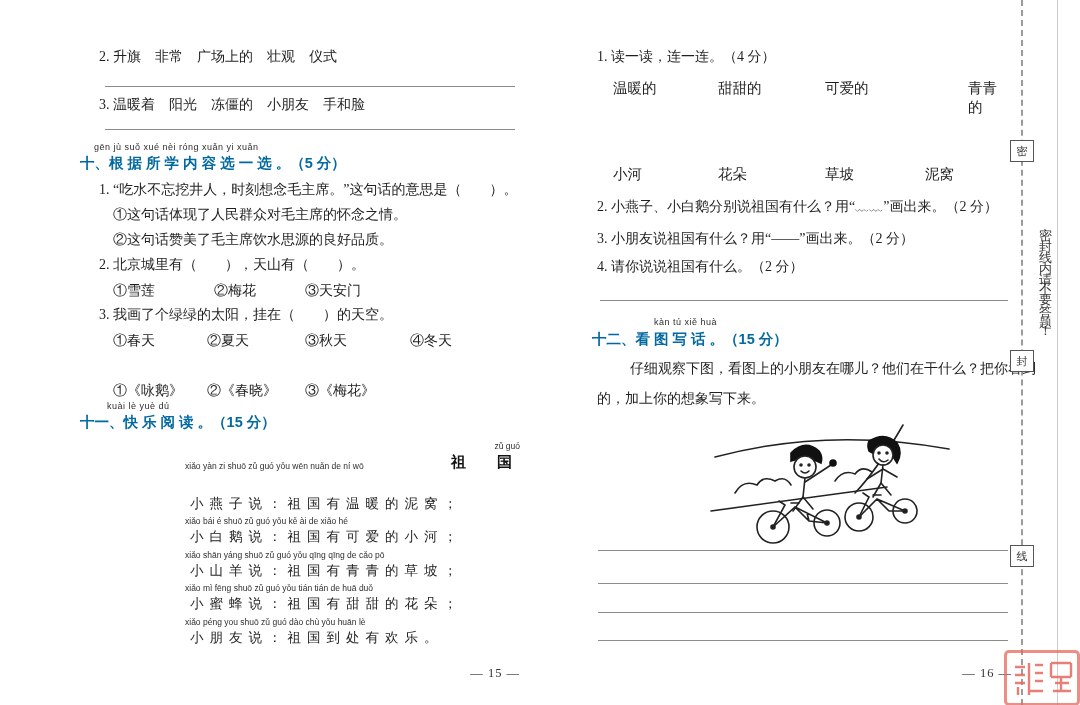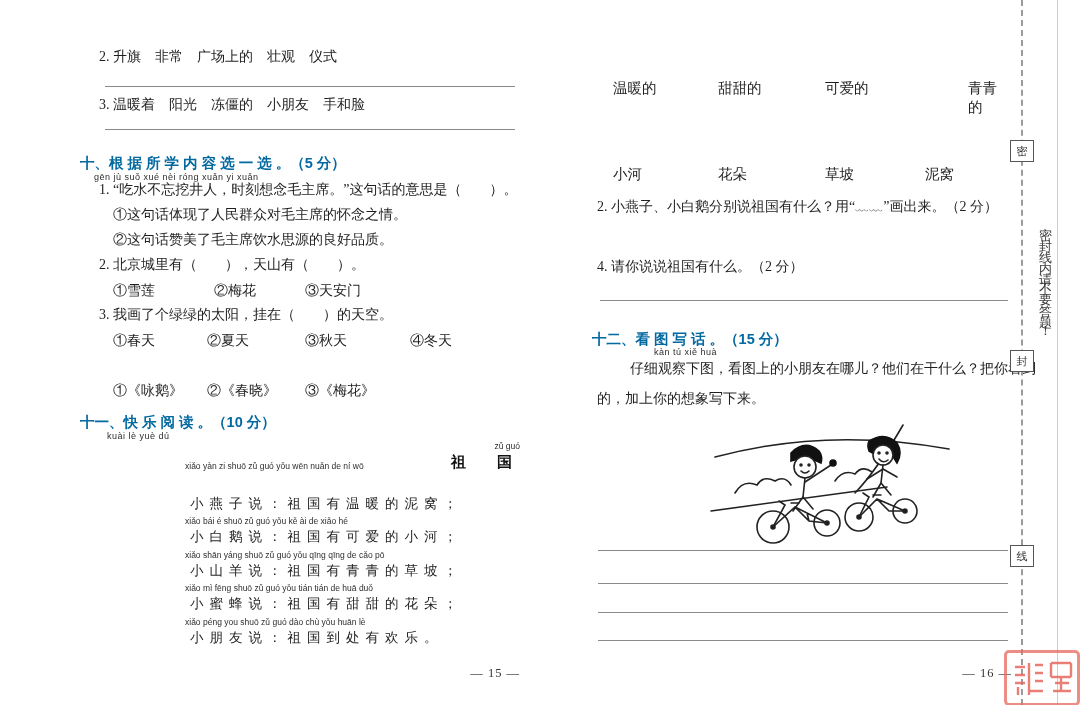--- a/index.html
+++ b/index.html
@@ -3,21 +3,21 @@
 <meta charset="utf-8">
 <style>
   html,body{margin:0;padding:0;}
   body{width:1080px;height:705px;position:relative;background:#ffffff;overflow:hidden;
        font-family:"Liberation Serif", serif;}
   .abs{position:absolute;}
   .page{position:absolute;top:0;height:705px;}
   .txt{font-family:"Liberation Serif", serif;font-size:14px;color:#1f1f1f;white-space:nowrap;}
   .opt{font-family:"Liberation Serif", serif;font-size:14px;color:#1f1f1f;white-space:nowrap;display:inline-block;}
   .heading{font-family:"Liberation Sans", sans-serif;font-weight:bold;font-size:14.5px;color:#0369a1;white-space:nowrap;}
-  .pinyin{font-family:"Liberation Sans", sans-serif;font-size:9px;color:#2e2e2e;white-space:nowrap;letter-spacing:0.5px;margin-top:30px;}
+  .pinyin{font-family:"Liberation Sans", sans-serif;font-size:9px;color:#2e2e2e;white-space:nowrap;letter-spacing:0.5px;}
   .ansline{border-bottom:1px solid #8a8a8a;height:0;}
   .poem-cn{font-size:13.5px;letter-spacing:6px;color:#1f1f1f;white-space:nowrap;}
   .poem-py{font-family:"Liberation Sans", sans-serif;font-size:8.5px;color:#2e2e2e;white-space:nowrap;}
   .center{text-align:right;}
   .pagenum{font-size:12.5px;color:#333;letter-spacing:1px;}
   .match-word{font-size:14.5px;color:#1f1f1f;}
   .seal-dash{border-left:2px dashed #9b9b9b;width:0;}
   .seal-box{width:22px;height:20px;background:#fff;border:1px solid #555;color:#333;
             font-size:11px;line-height:20px;text-align:center;}
   .seal-note{writing-mode:vertical-rl;font-size:13px;color:#3a3a3a;letter-spacing:11px;
@@ -58,21 +58,21 @@
     <span class="opt">④冬天</span>
   </div>
 
   <div class="abs" style="left:33px;top:381px;">
     <span class="opt" style="width:90px;">①《咏鹅》</span>
     <span class="opt" style="width:94px;">②《春晓》</span>
     <span class="opt">③《梅花》</span>
   </div>
 
   <div class="abs pinyin" style="left:27px;top:401px;">kuài lè yuè dú</div>
-  <div class="abs heading" style="left:0px;top:413px;">十一、快 乐 阅 读 。（10 分）</div>
+  <div class="abs heading" style="left:0px;top:413px;">十一、快 乐 阅 读 。（15 分）</div>
 
   <div class="abs poem-py center" style="left:0px;top:441px;width:440px;">zǔ        guó</div>
   <div class="abs center" style="left:0px;top:453px;width:440px;font-size:15px;font-weight:bold;letter-spacing:8px;color:#111;">祖　国</div>
 
   <div class="abs poem-py" style="left:105px;top:461px;">xiǎo yàn zi shuō      zǔ guó yǒu wēn nuǎn de ní wō</div>
   <div class="abs poem-cn" style="left:110px;top:495px;">小燕子说：祖国有温暖的泥窝；</div>
 
   <div class="abs poem-py" style="left:105px;top:516px;">xiǎo bái é shuō      zǔ guó yǒu kě ài de xiǎo hé</div>
   <div class="abs poem-cn" style="left:110px;top:528px;">小白鹅说：祖国有可爱的小河；</div>
 
@@ -83,36 +83,38 @@
   <div class="abs poem-cn" style="left:110px;top:595px;">小蜜蜂说：祖国有甜甜的花朵；</div>
 
   <div class="abs poem-py" style="left:105px;top:617px;">xiǎo péng you shuō      zǔ guó dào chù yǒu huān lè</div>
   <div class="abs poem-cn" style="left:110px;top:629px;">小朋友说：祖国到处有欢乐。</div>
 
   <div class="abs pagenum center" style="left:0px;top:666px;width:440px;">— 15 —</div>
 </div>
 
 <div class="page" style="left:592px;width:420px;">
 
+  <div class="abs txt" style="left:5px;top:48px;">1. 读一读，连一连。（4 分）</div>
 
   <div class="abs" style="left:21px;top:79px;width:385px;">
     <span class="match-word" style="position:absolute;left:0px;">温暖的</span>
     <span class="match-word" style="position:absolute;left:105px;">甜甜的</span>
     <span class="match-word" style="position:absolute;left:212px;">可爱的</span>
     <span class="match-word" style="position:absolute;left:307px;margin-left:48px;">青青的</span>
   </div>
 
   <div class="abs" style="left:21px;top:165px;width:385px;">
     <span class="match-word" style="position:absolute;left:0px;">小河</span>
     <span class="match-word" style="position:absolute;left:105px;">花朵</span>
     <span class="match-word" style="position:absolute;left:212px;">草坡</span>
     <span class="match-word" style="position:absolute;left:312px;">泥窝</span>
   </div>
 
   <div class="abs txt" style="left:5px;top:198px;">2. 小燕子、小白鹅分别说祖国有什么？用“﹏﹏”画出来。（2 分）</div>
+  <div class="abs txt" style="left:5px;top:230px;">3. 小朋友说祖国有什么？用“——”画出来。（2 分）</div>
   <div class="abs txt" style="left:5px;top:258px;">4. 请你说说祖国有什么。（2 分）</div>
   <div class="abs ansline" style="left:8px;top:300px;width:408px;"></div>
 
   <div class="abs pinyin" style="left:18px;top:317px;padding-left:44px;">kàn tú xiě huà</div>
   <div class="abs heading" style="left:0px;top:330px;">十二、看 图 写 话 。（15 分）</div>
 
   <div class="abs txt" style="left:38px;top:360px;">仔细观察下图，看图上的小朋友在哪儿？他们在干什么？把你看到</div>
   <div class="abs txt" style="left:5px;top:390px;">的，加上你的想象写下来。</div>
 
   <div class="abs" style="left:115px;top:415px;">

